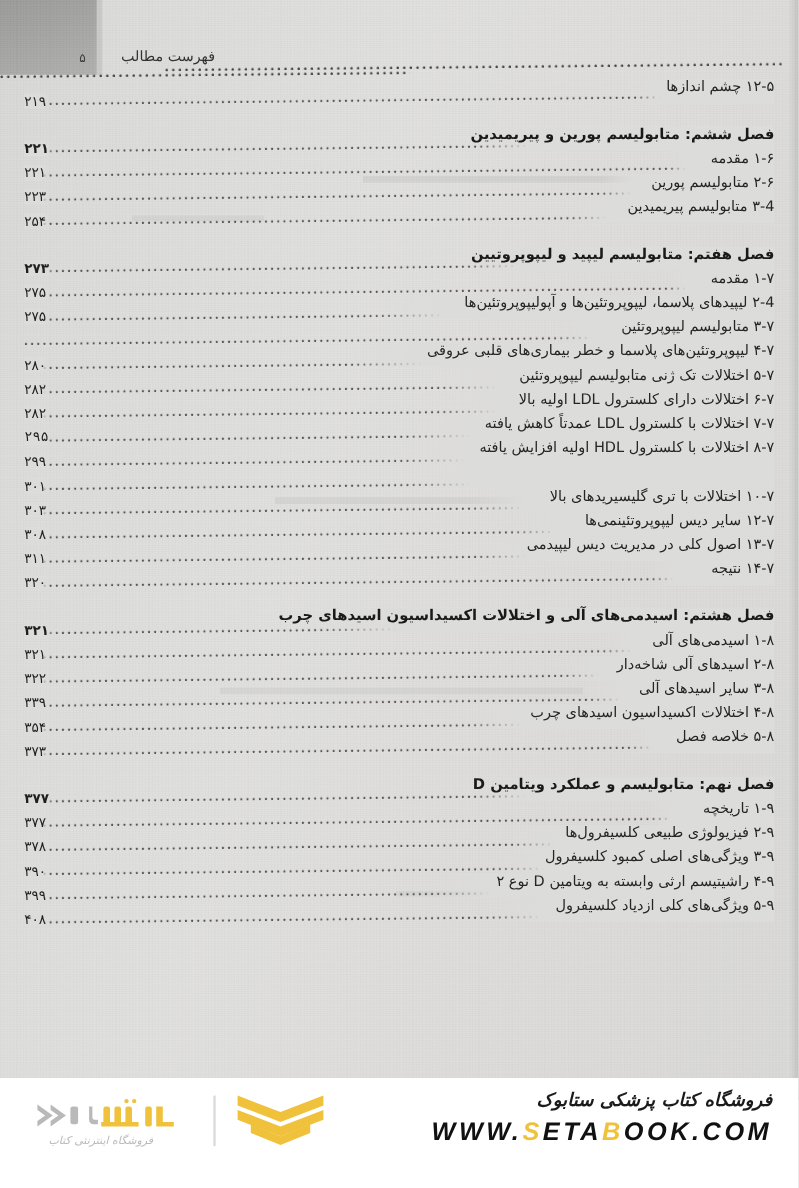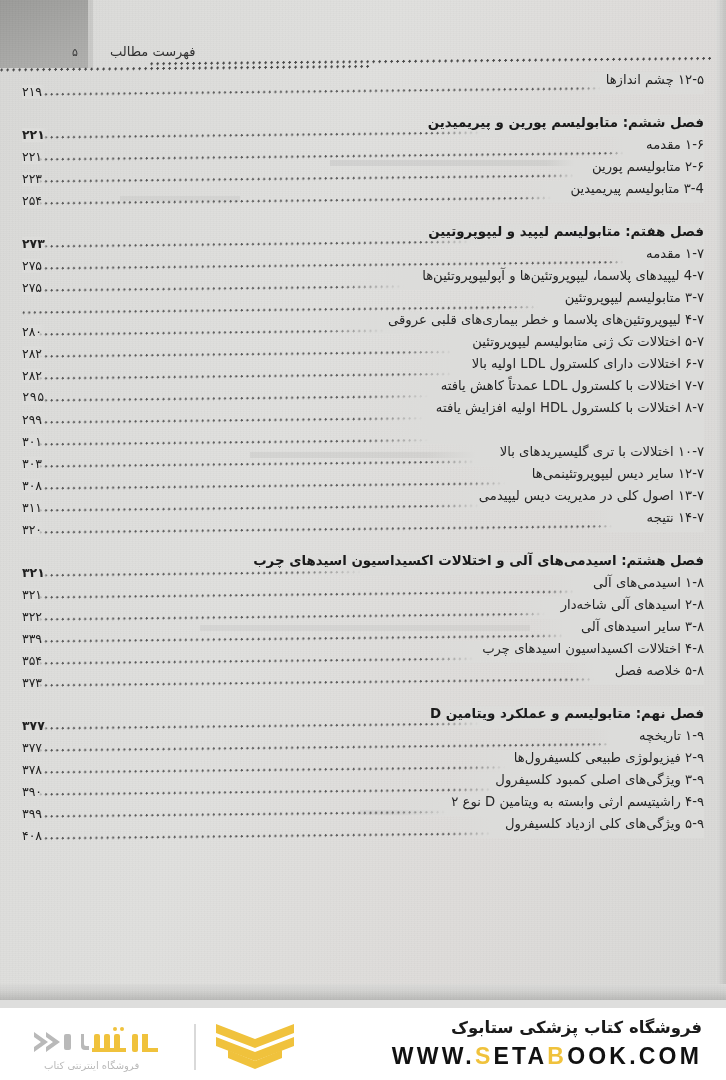--- a/index.html
+++ b/index.html
@@ -116,23 +116,23 @@
   }
   .chapter .page-num{font-weight:bold;}
 
   
   .text-mask{
     position:absolute;right:22px;top:0;height:22px;z-index:1;
   }
 
   
   #footer{
-    position:absolute;left:0;bottom:0;width:726px;height:72px;
+    position:absolute;left:0;bottom:0;width:726px;height:100px;
     background:#ffffff;
-    display:flex;align-items:center;
+    display:flex;align-items:center;font-style:italic;
   }
   #footer-brand{
     position:absolute;right:24px;top:10px;text-align:right;direction:rtl;
   }
   #brand-fa{
     font-size:16.5px;color:#1b1b1b;font-weight:bold;letter-spacing:.2px;
   }
   #brand-url{
     margin-top:6px;font-size:23px;letter-spacing:3.2px;color:#111;
     font-family:"Liberation Sans","DejaVu Sans",sans-serif;font-weight:bold;
@@ -234,21 +234,21 @@
         </div>
         <div class="text-mask" style="width: 98px; background: linear-gradient(270deg, rgb(220, 220, 218) 82%, rgba(220, 220, 218, 0) 100%);"></div>
         <span class="entry-text">۱-۷ مقدمه</span>
         <span class="page-num" style="background: linear-gradient(90deg, rgb(220, 220, 218) 72%, rgba(220, 220, 218, 0) 100%);">۲۷۵</span>
       </div>
       <div class="toc-row">
         <div class="leader-wrap">
           <div class="leader"></div>
         </div>
         <div class="text-mask" style="width: 366px; background: linear-gradient(270deg, rgb(220, 220, 218) 82%, rgba(220, 220, 218, 0) 100%);"></div>
-        <span class="entry-text">4-۷ لیپیدهای پلاسما، لیپوپروتئین‌ها و آپولیپوپروتئین‌ها</span>
+        <span class="entry-text">۲-4 لیپیدهای پلاسما، لیپوپروتئین‌ها و آپولیپوپروتئین‌ها</span>
         <span class="page-num" style="background: linear-gradient(90deg, rgb(220, 220, 218) 72%, rgba(220, 220, 218, 0) 100%);">۲۷۵</span>
       </div>
       <div class="toc-row">
         <div class="leader-wrap">
           <div class="leader"></div>
         </div>
         <div class="text-mask" style="width: 202px; background: linear-gradient(270deg, rgb(220, 220, 218) 82%, rgba(220, 220, 218, 0) 100%);"></div>
         <span class="entry-text">۳-۷ متابولیسم لیپوپروتئین</span>
         <span class="page-num" style="background: linear-gradient(90deg, rgb(220, 220, 218) 72%, rgba(220, 220, 218, 0) 100%); margin-top: 43px;">۲۷۶</span>
       </div>

